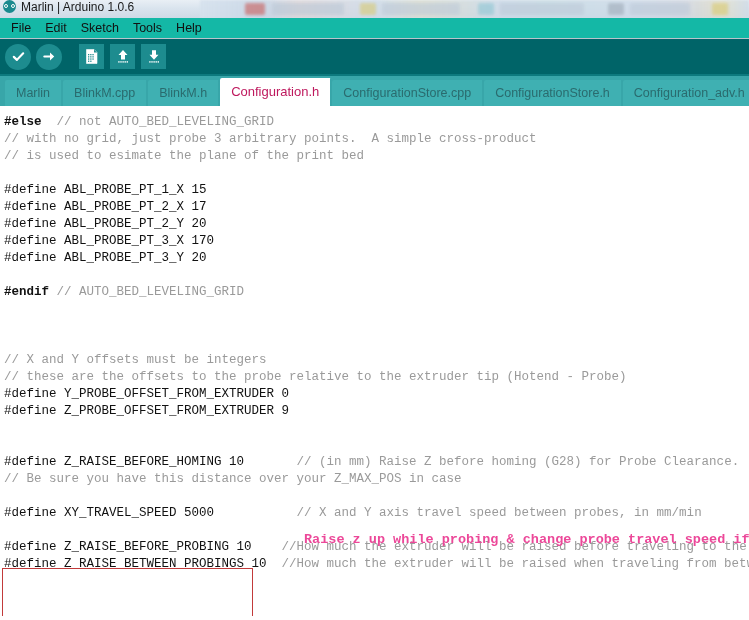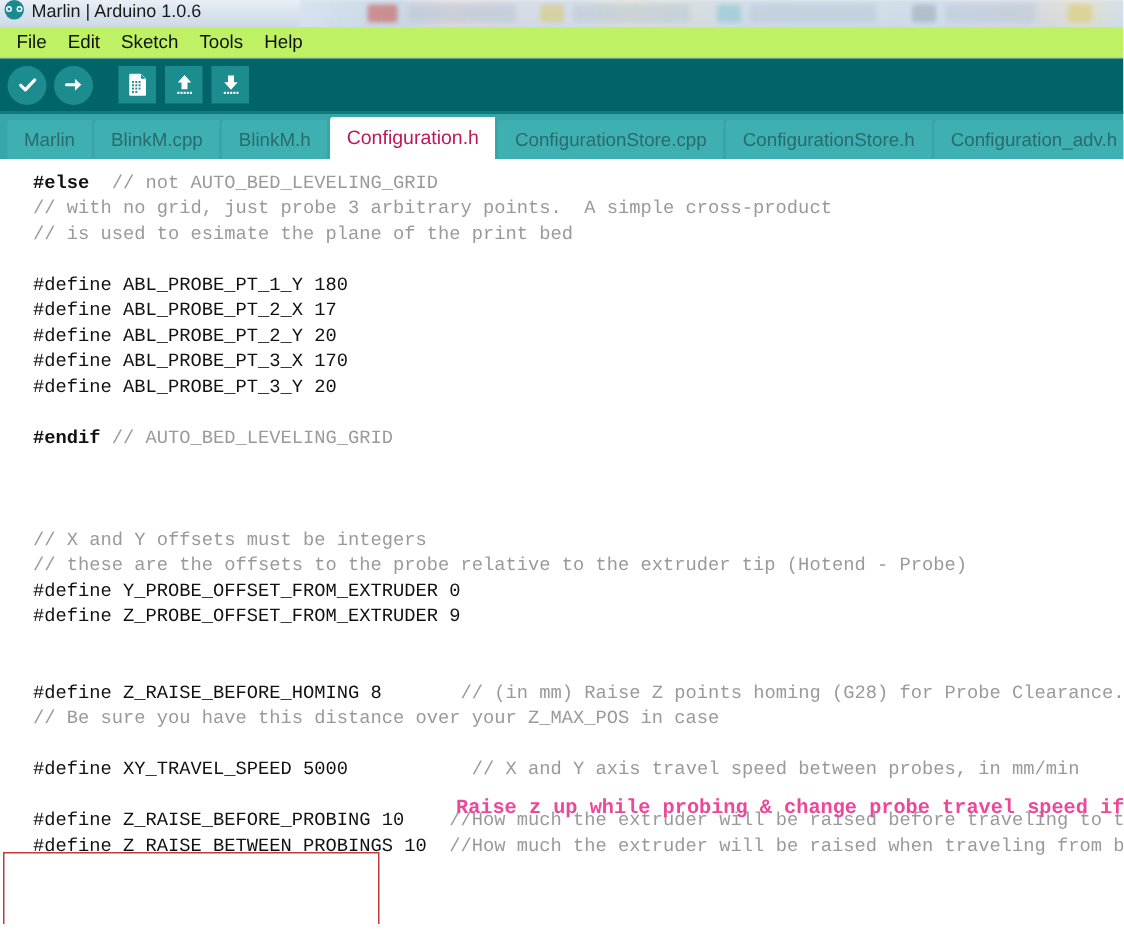--- a/index.html
+++ b/index.html
@@ -77,21 +77,21 @@
     color: #1a1a1a;
     white-space: nowrap;
     z-index: 2;
     position: relative;
     font-family: "Liberation Sans", sans-serif;
   }
 
   
   .menubar {
     height: 21px;
-    background: #bef264;
+    background: #14b8a6;
     border-bottom: 1px solid #b8c4cc;
     display: flex;
     align-items: center;
     padding-left: 4px;
     box-sizing: border-box;
   }
   .menu-item {
     font-size: 12.5px;
     color: #111111;
     padding: 0 7px;
@@ -176,21 +176,20 @@
     font-family: "Liberation Mono", monospace;
     font-size: 12.5px;
     line-height: 17px;
     padding: 8px 0 0 4px;
     box-sizing: border-box;
   }
   .code-line {
     height: 17px;
     white-space: pre;
     color: #111111;
-    margin-left: 18px;
   }
   .cmt { color: #9a9a9a; }
   .kw  { color: #111111; font-weight: bold; }
 
   .red-annot {
     position: absolute;
     left: 293px;
     top: 425px;
     font-family: Liberation Mono, monospace;
     font-size: 13.5px;
@@ -321,37 +320,37 @@
   <div class="tab">ConfigurationStore.h</div>
   <div class="tab">Configuration_adv.h</div>
 </div>
 
 <div class="editor">
 
   <div class="code-line"><span class="kw">#else</span><span class="cmt">  // not AUTO_BED_LEVELING_GRID</span></div>
   <div class="code-line cmt">// with no grid, just probe 3 arbitrary points.  A simple cross-product</div>
   <div class="code-line cmt">// is used to esimate the plane of the print bed</div>
   <div class="code-line">&nbsp;</div>
-  <div class="code-line">#define ABL_PROBE_PT_1_Y 180</div>
+  <div class="code-line">#define ABL_PROBE_PT_1_X 15</div>
   <div class="code-line">#define ABL_PROBE_PT_2_X 17</div>
   <div class="code-line">#define ABL_PROBE_PT_2_Y 20</div>
   <div class="code-line">#define ABL_PROBE_PT_3_X 170</div>
   <div class="code-line">#define ABL_PROBE_PT_3_Y 20</div>
   <div class="code-line">&nbsp;</div>
   <div class="code-line"><span class="kw">#endif</span><span class="cmt"> // AUTO_BED_LEVELING_GRID</span></div>
   <div class="code-line">&nbsp;</div>
   <div class="code-line">&nbsp;</div>
   <div class="code-line">&nbsp;</div>
   <div class="code-line cmt">// X and Y offsets must be integers</div>
   <div class="code-line cmt">// these are the offsets to the probe relative to the extruder tip (Hotend - Probe)</div>
   <div class="code-line">#define Y_PROBE_OFFSET_FROM_EXTRUDER 0</div>
   <div class="code-line">#define Z_PROBE_OFFSET_FROM_EXTRUDER 9</div>
   <div class="code-line">&nbsp;</div>
   <div class="code-line">&nbsp;</div>
-  <div class="code-line"><span>#define Z_RAISE_BEFORE_HOMING 8</span><span class="cmt">       // (in mm) Raise Z points homing (G28) for Probe Clearance.</span></div>
+  <div class="code-line"><span>#define Z_RAISE_BEFORE_HOMING 10</span><span class="cmt">       // (in mm) Raise Z before homing (G28) for Probe Clearance.</span></div>
   <div class="code-line cmt">// Be sure you have this distance over your Z_MAX_POS in case</div>
   <div class="code-line">&nbsp;</div>
   <div class="code-line"><span>#define XY_TRAVEL_SPEED 5000</span><span class="cmt">           // X and Y axis travel speed between probes, in mm/min</span></div>
   <div class="code-line">&nbsp;</div>
   <div class="code-line"><span>#define Z_RAISE_BEFORE_PROBING 10</span><span class="cmt">    //How much the extruder will be raised before traveling to the first ;</span></div>
   <div class="code-line"><span>#define Z_RAISE_BETWEEN_PROBINGS 10</span><span class="cmt">  //How much the extruder will be raised when traveling from between ne</span></div>
   <div class="code-line">&nbsp;</div>
 
   <div class="red-annot">Raise z up while probing &amp; change probe travel speed if desired</div>
   <div class="red-box"></div>

